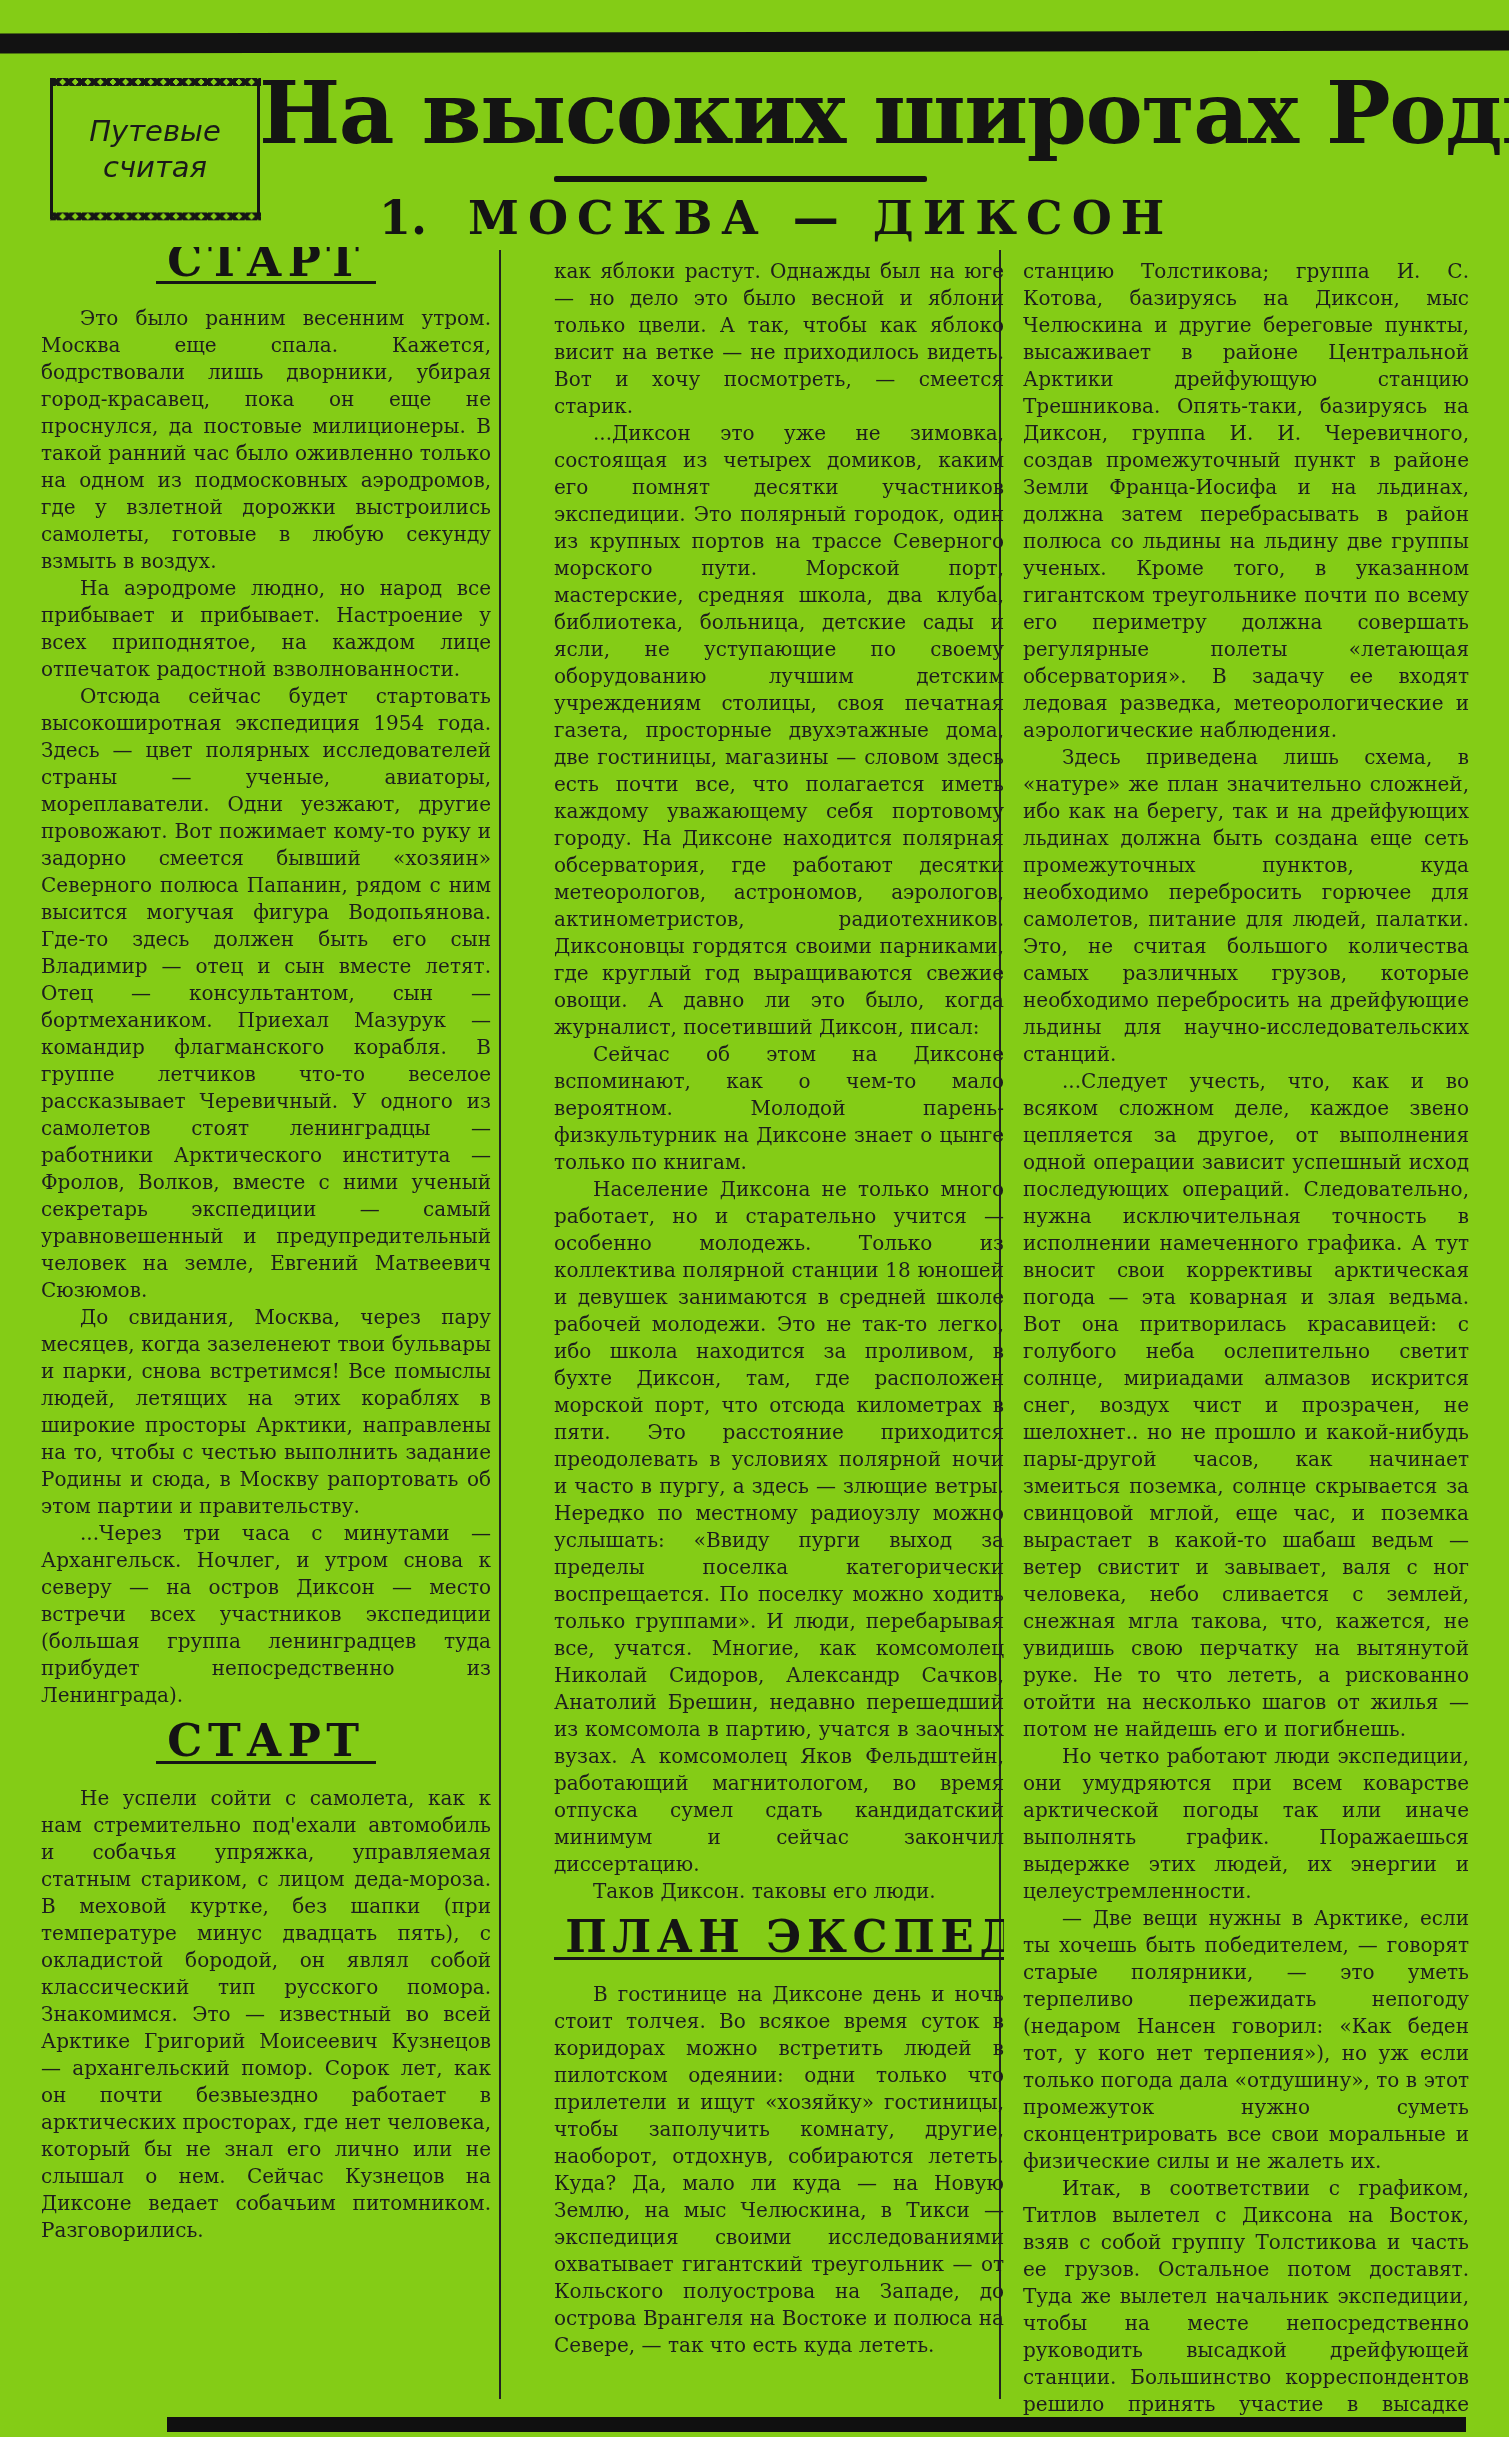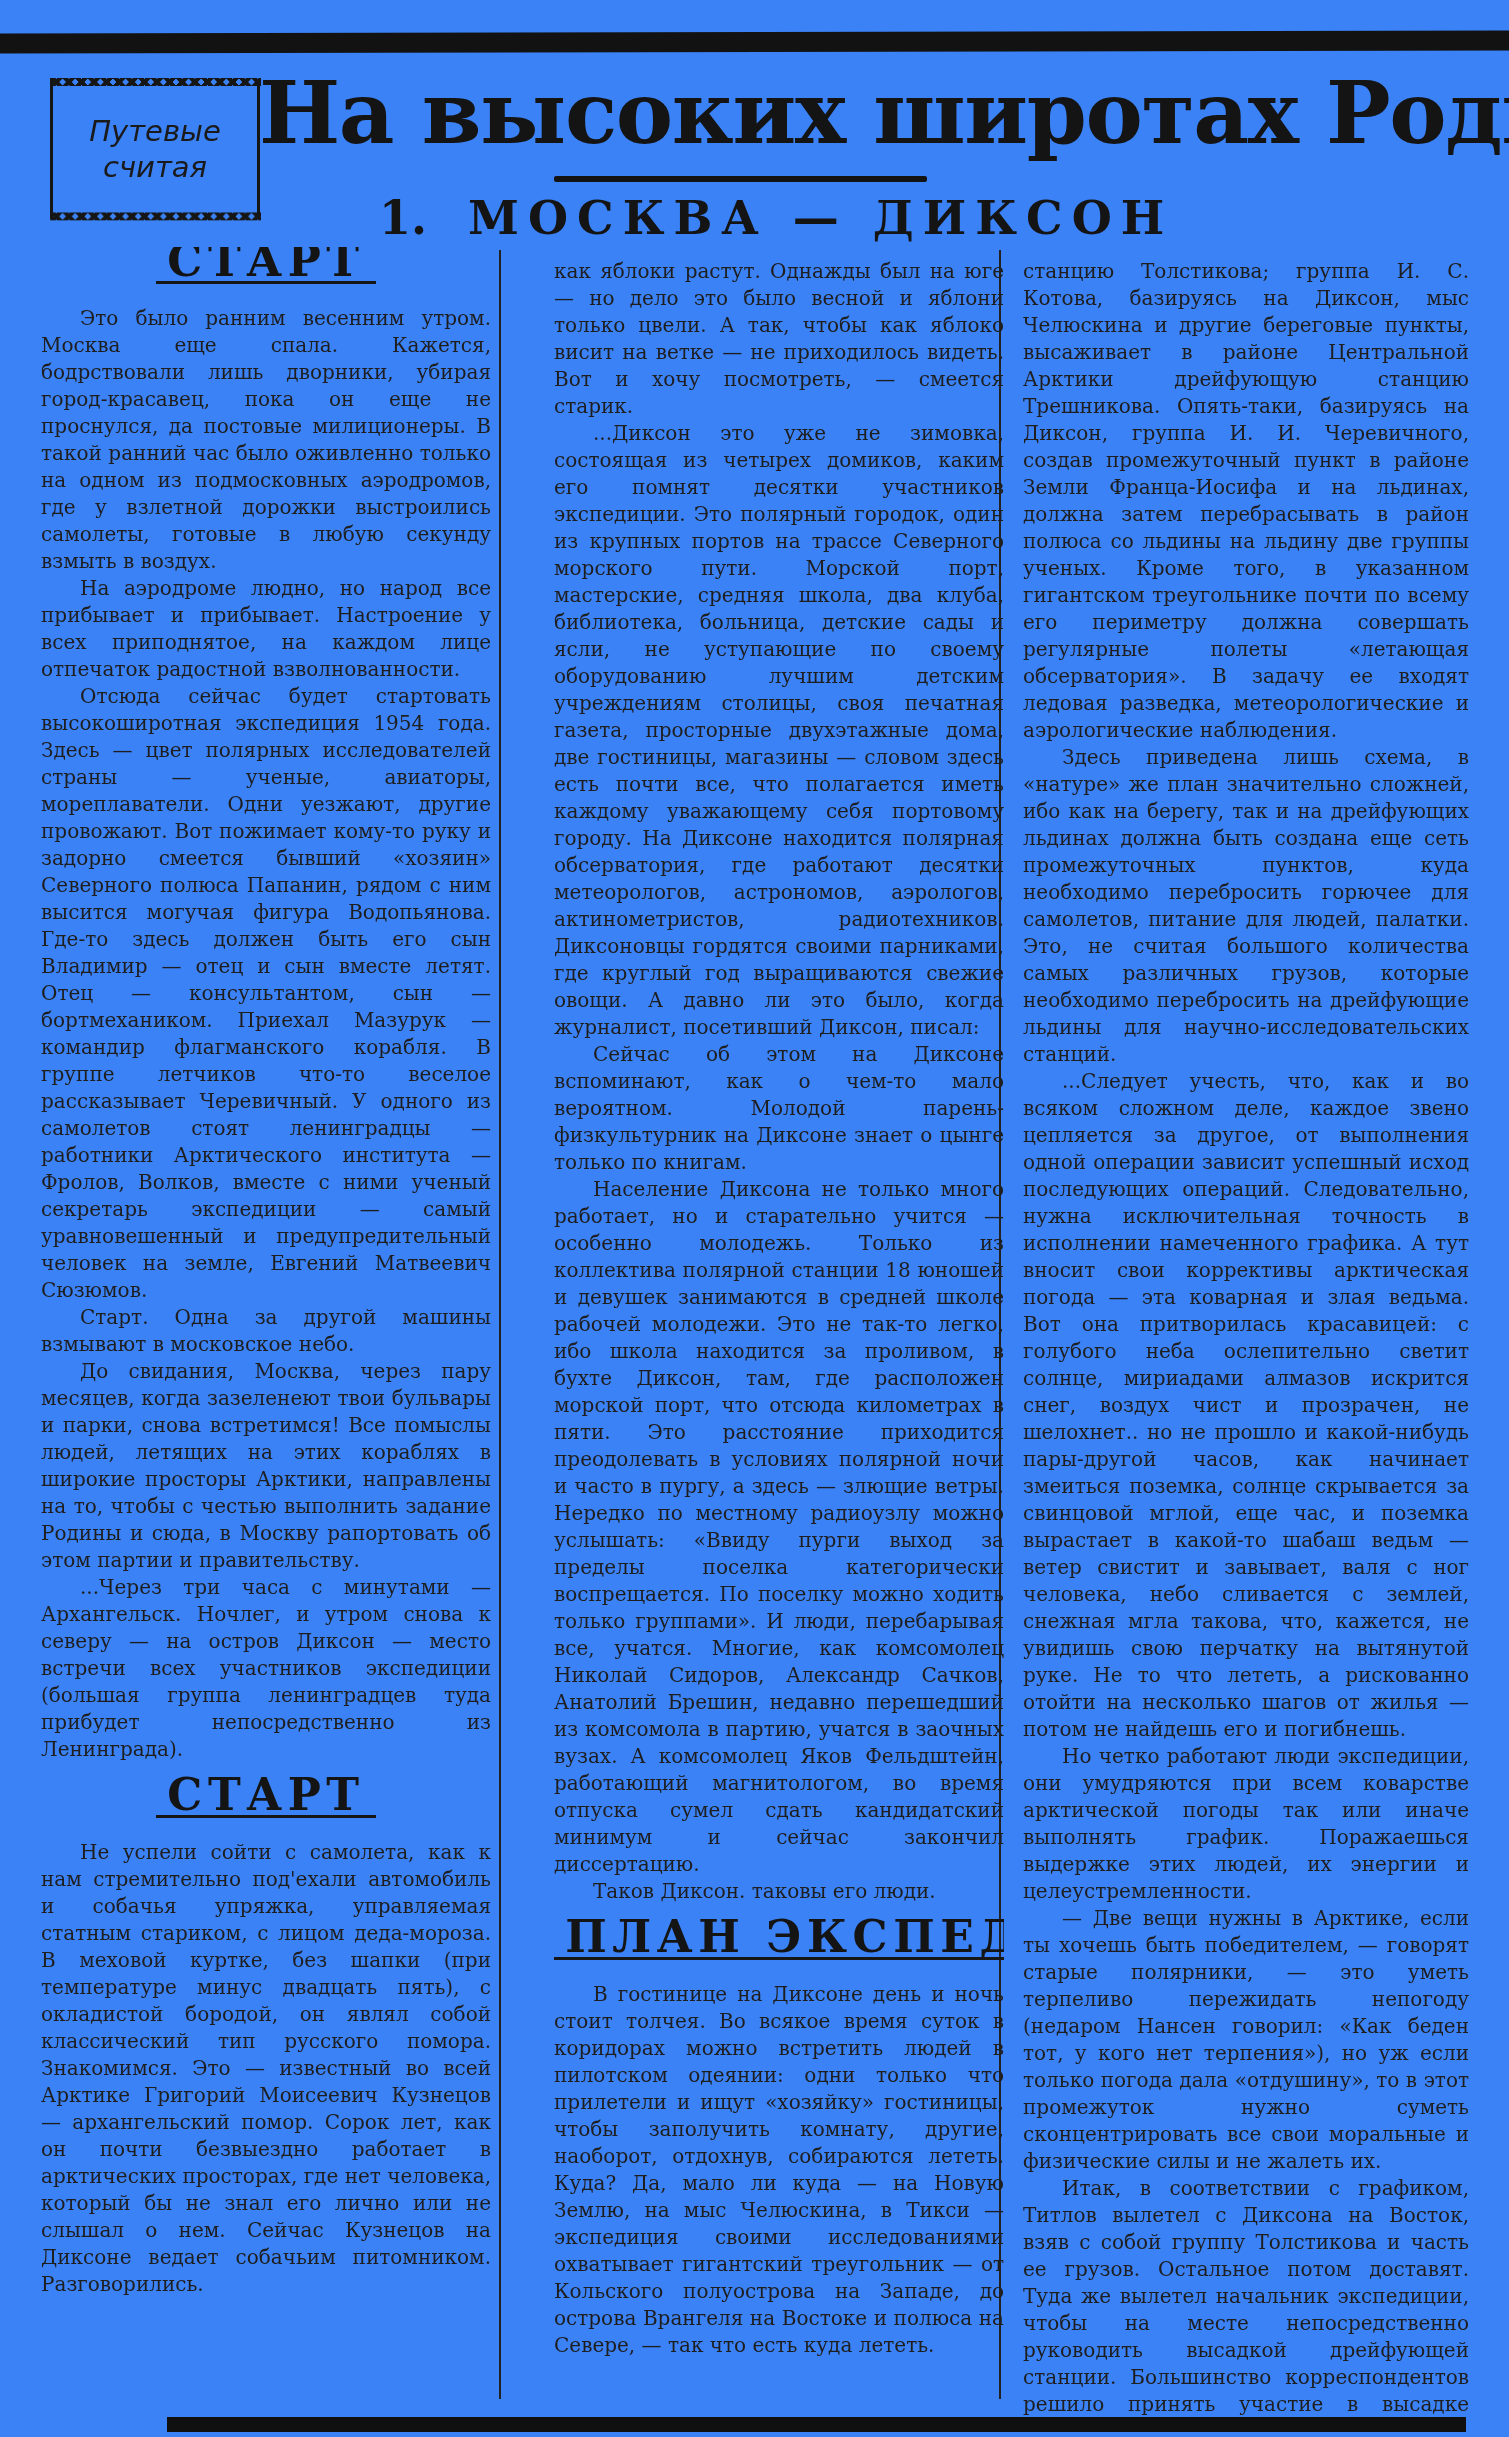--- a/index.html
+++ b/index.html
@@ -2,21 +2,21 @@
 <html lang="ru" style="font-size:11.2px"><head>
 <meta charset="utf-8">
 <style>
   html, body { margin: 0; padding: 0; }
   body { background: #d8d5cc; }
   .page {
     position: relative;
     width: 1509px;
     height: 2438px;
     margin: 0 auto;
-    background: #3b82f6;
+    background: #84cc16;
     color: #1c1c1c;
     font-family: "DejaVu Serif", "Liberation Serif", serif;
     overflow: hidden;
   }
   .top-rule {
     position: absolute;
     left: 0; top: 32px;
     width: 1509px; height: 19.6px;
     background: #121212;
     transform: rotate(-0.12deg);
@@ -155,21 +155,20 @@
   </div>
 
   <div class="col-sep sep-1"></div>
   <div class="col-sep sep-2"></div>
 
   <div class="col col-1">
     <div class="section-head first">СТАРТ</div>
     <p>Это было ранним весенним утром. Москва еще спала. Кажется, бодрствовали лишь дворники, убирая город-красавец, пока он еще не проснулся, да постовые милиционеры. В такой ранний час было оживленно только на одном из подмосковных аэродромов, где у взлетной дорожки выстроились самолеты, готовые в любую секунду взмыть в воздух.</p>
     <p>На аэродроме людно, но народ все прибывает и прибывает. Настроение у всех приподнятое, на каждом лице отпечаток радостной взволнованности.</p>
     <p>Отсюда сейчас будет стартовать высокоширотная экспедиция 1954 года. Здесь — цвет полярных исследователей страны — ученые, авиаторы, мореплаватели. Одни уезжают, другие провожают. Вот пожимает кому-то руку и задорно смеется бывший «хозяин» Северного полюса Папанин, рядом с ним высится могучая фигура Водопьянова. Где-то здесь должен быть его сын Владимир — отец и сын вместе летят. Отец — консультантом, сын — бортмехаником. Приехал Мазурук — командир флагманского корабля. В группе летчиков что-то веселое рассказывает Черевичный. У одного из самолетов стоят ленинградцы — работники Арктического института — Фролов, Волков, вместе с ними ученый секретарь экспедиции — самый уравновешенный и предупредительный человек на земле, Евгений Матвеевич Сюзюмов.</p>
-    <p>Старт. Одна за другой машины взмывают в московское небо.</p>
     <p>До свидания, Москва, через пару месяцев, когда зазеленеют твои бульвары и парки, снова встретимся! Все помыслы людей, летящих на этих кораблях в широкие просторы Арктики, направлены на то, чтобы с честью выполнить задание Родины и сюда, в Москву рапортовать об этом партии и правительству.</p>
     <p>...Через три часа с минутами — Архангельск. Ночлег, и утром снова к северу — на остров Диксон — место встречи всех участников экспедиции (большая группа ленинградцев туда прибудет непосредственно из Ленинграда).</p>
     <div class="section-head">СТАРТ</div>
     <p>Не успели сойти с самолета, как к нам стремительно под'ехали автомобиль и собачья упряжка, управляемая статным стариком, с лицом деда-мороза. В меховой куртке, без шапки (при температуре минус двадцать пять), с окладистой бородой, он являл собой классический тип русского помора. Знакомимся. Это — известный во всей Арктике Григорий Моисеевич Кузнецов — архангельский помор. Сорок лет, как он почти безвыездно работает в арктических просторах, где нет человека, который бы не знал его лично или не слышал о нем. Сейчас Кузнецов на Диксоне ведает собачьим питомником. Разговорились.</p>
 
   </div>
 
   <div class="col col-2">
     <p class="no-indent">как яблоки растут. Однажды был на юге — но дело это было весной и яблони только цвели. А так, чтобы как яблоко висит на ветке — не приходилось видеть. Вот и хочу посмотреть, — смеется старик.</p>
     <p>...Диксон это уже не зимовка, состоящая из четырех домиков, каким его помнят десятки участников экспедиции. Это полярный городок, один из крупных портов на трассе Северного морского пути. Морской порт, мастерские, средняя школа, два клуба, библиотека, больница, детские сады и ясли, не уступающие по своему оборудованию лучшим детским учреждениям столицы, своя печатная газета, просторные двухэтажные дома, две гостиницы, магазины — словом здесь есть почти все, что полагается иметь каждому уважающему себя портовому городу. На Диксоне находится полярная обсерватория, где работают десятки метеорологов, астрономов, аэрологов, актинометристов, радиотехников. Диксоновцы гордятся своими парниками, где круглый год выращиваются свежие овощи. А давно ли это было, когда журналист, посетивший Диксон, писал:</p>

